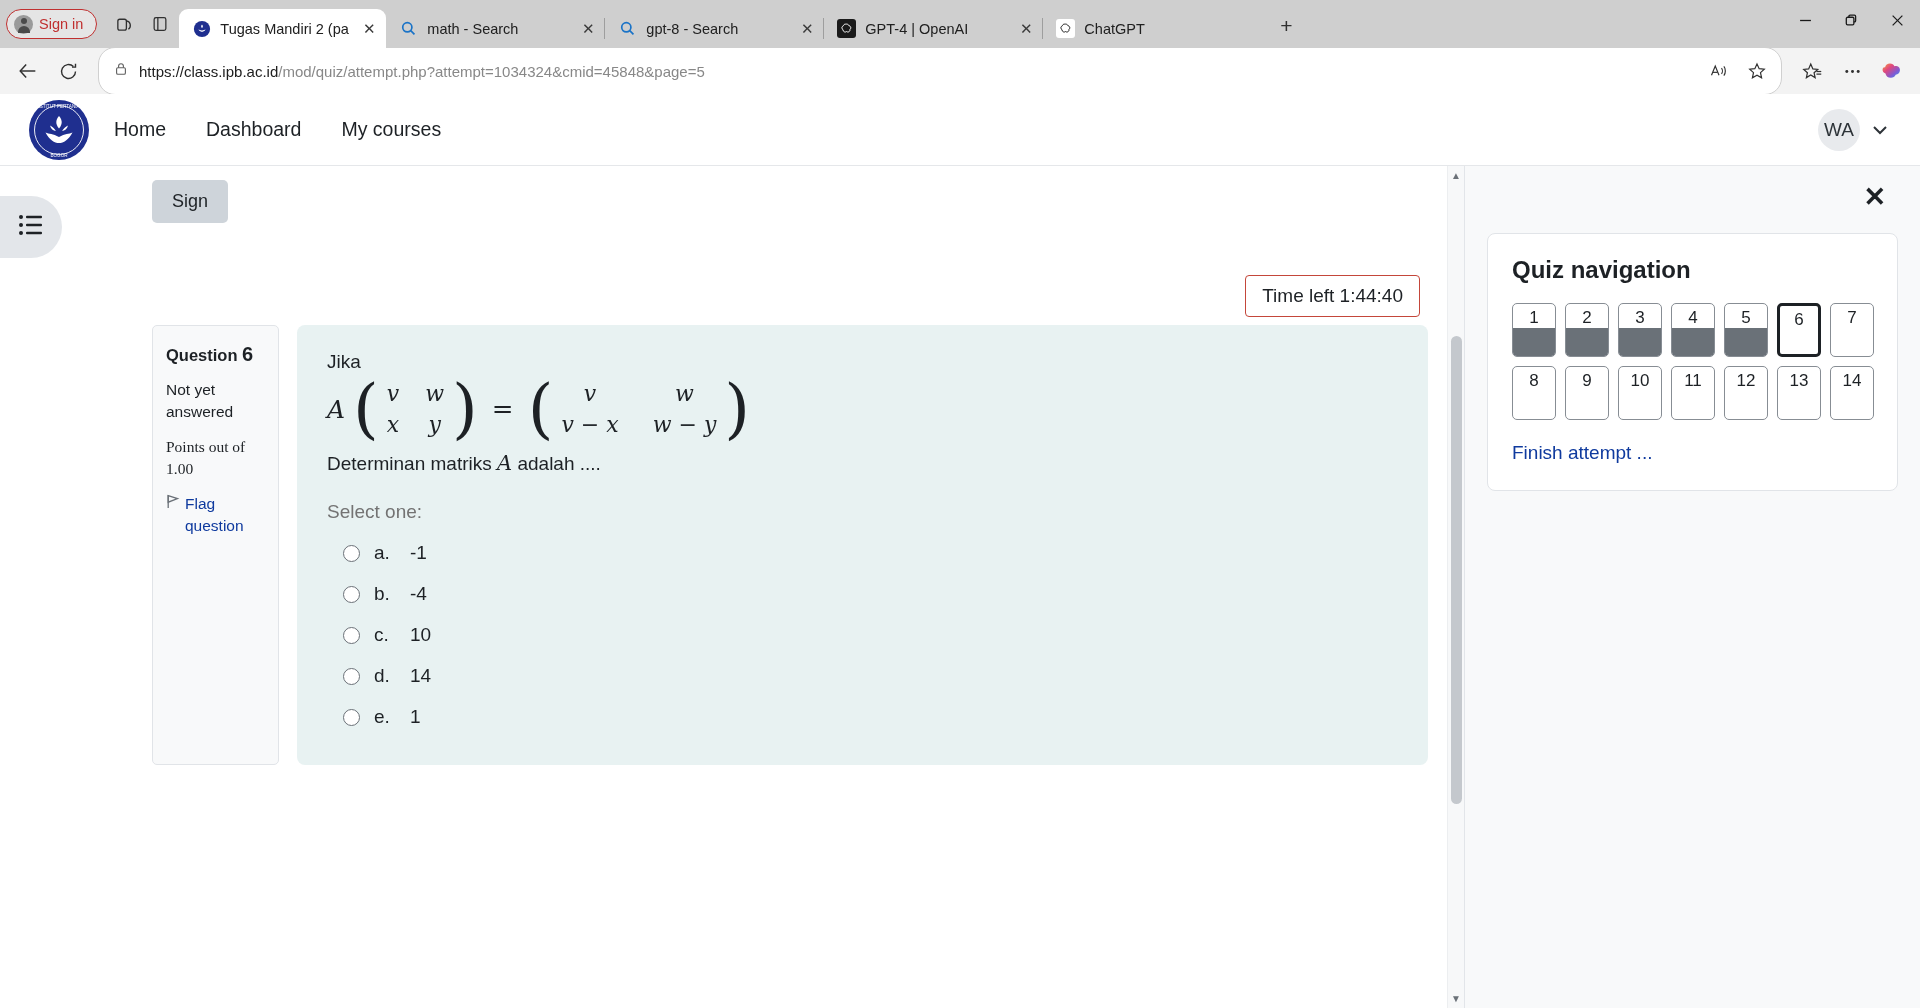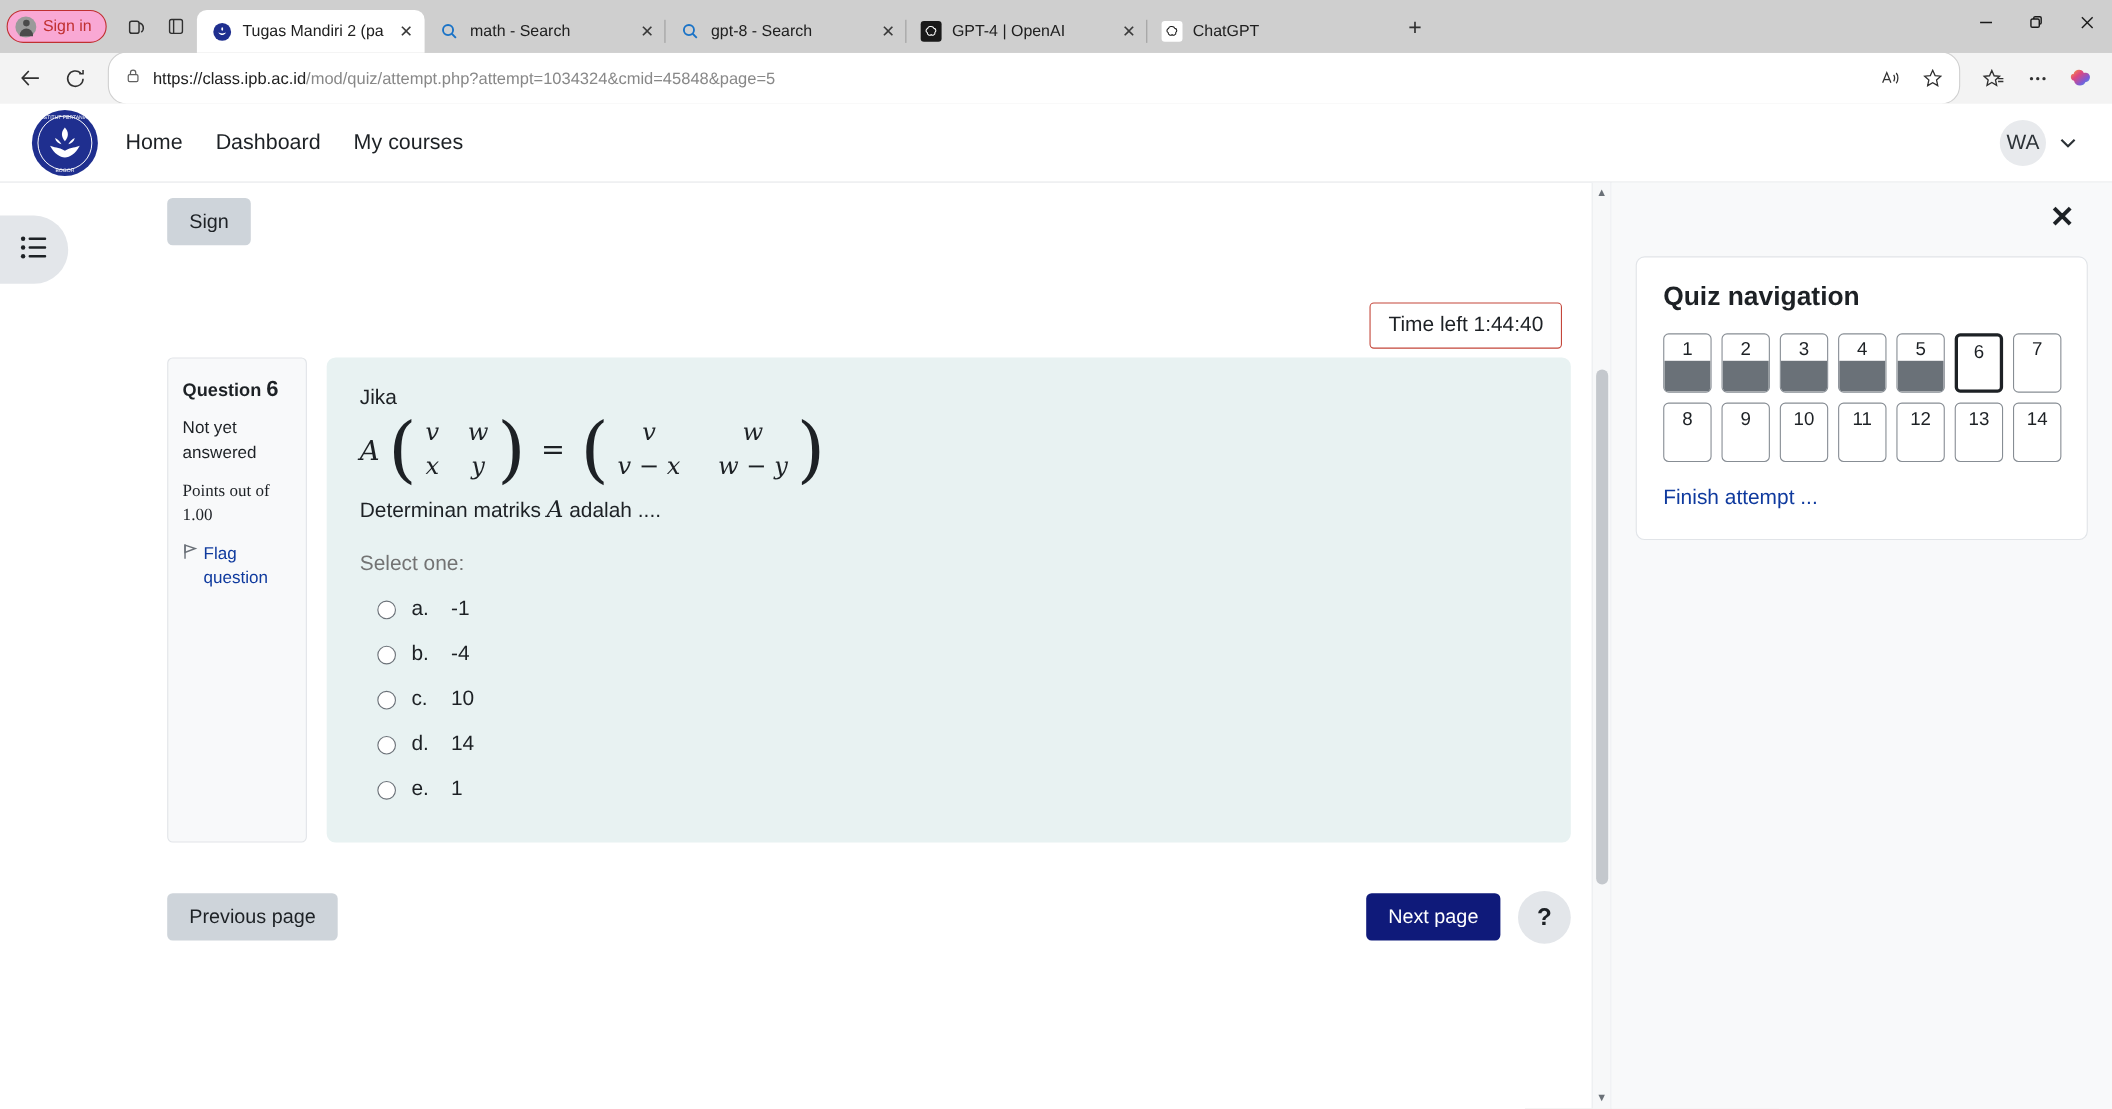--- a/index.html
+++ b/index.html
@@ -14,21 +14,21 @@
 
   .tabstrip {
     height: 48px; background: #cfcfcf;
     display: flex; align-items: flex-end; padding-left: 6px; gap: 0;
     position: relative; flex: 0 0 48px;
   }
   .signin-pill {
     display: flex; align-items: center; gap: 6px;
     border: 1.5px solid #c03030; border-radius: 20px;
     height: 30px; padding: 0 13px 0 7px; margin-bottom: 9px; margin-right: 10px;
-    background: #f9a8d4; cursor: pointer;
+    background: #e5e5e5; cursor: pointer;
   }
   .signin-pill .avatar-dot {
     width: 19px; height: 19px; border-radius: 50%; background: #9a9a9a;
     position: relative; flex: none;
   }
   .signin-pill .avatar-dot::before {
     content: ""; position: absolute; left: 6.5px; top: 3.5px;
     width: 6px; height: 6px; border-radius: 50%; background: #4a4a4a;
   }
   .signin-pill .avatar-dot::after {
@@ -105,21 +105,21 @@
   .page {
     flex: 1 1 auto; background: #ffffff; position: relative;
     display: flex; flex-direction: column; overflow: hidden;
   }
 
   .moodle-header {
     height: 72px; background: #ffffff; border-bottom: 1px solid #e5e7ea;
     display: flex; align-items: center; padding: 0 28px; flex: 0 0 72px;
   }
   .ipb-logo { width: 62px; height: 62px; flex: none; margin-right: 22px; }
-  .mnav { display: flex; align-items: center; gap: 26px; }
+  .mnav { display: flex; align-items: center; gap: 36px; }
   .mnav a {
     font-size: 19.5px; color: #1d2125; text-decoration: none; cursor: pointer;
     padding: 4px 2px;
   }
   .header-right { margin-left: auto; display: flex; align-items: center; gap: 8px; }
   .user-avatar {
     width: 42px; height: 42px; border-radius: 50%; background: #e8eaed;
     display: flex; align-items: center; justify-content: center;
     font-size: 19px; color: #2d3338; cursor: pointer;
   }
@@ -561,26 +561,20 @@
                 <label class="ans">
                   <span class="radio"></span>
                   <span class="ans-letter">e.</span>
                   <span class="ans-text">1</span>
                 </label>
               </div>
             </div>
           </div>
         </div>
 
-        <div class="pagenav">
-          <button class="btn btn-secondary">Previous page</button>
-          <span class="spacer"></span>
-          <button class="btn btn-primary">Next page</button>
-          <div class="helpbtn">?</div>
-        </div>
 
         <div class="cscroll">
           <span class="arrow">▲</span>
           <span class="thumb"></span>
           <span class="arrow">▼</span>
         </div>
       </div>
 
       <div class="rightcol">
         <div class="close-x">✕</div>

